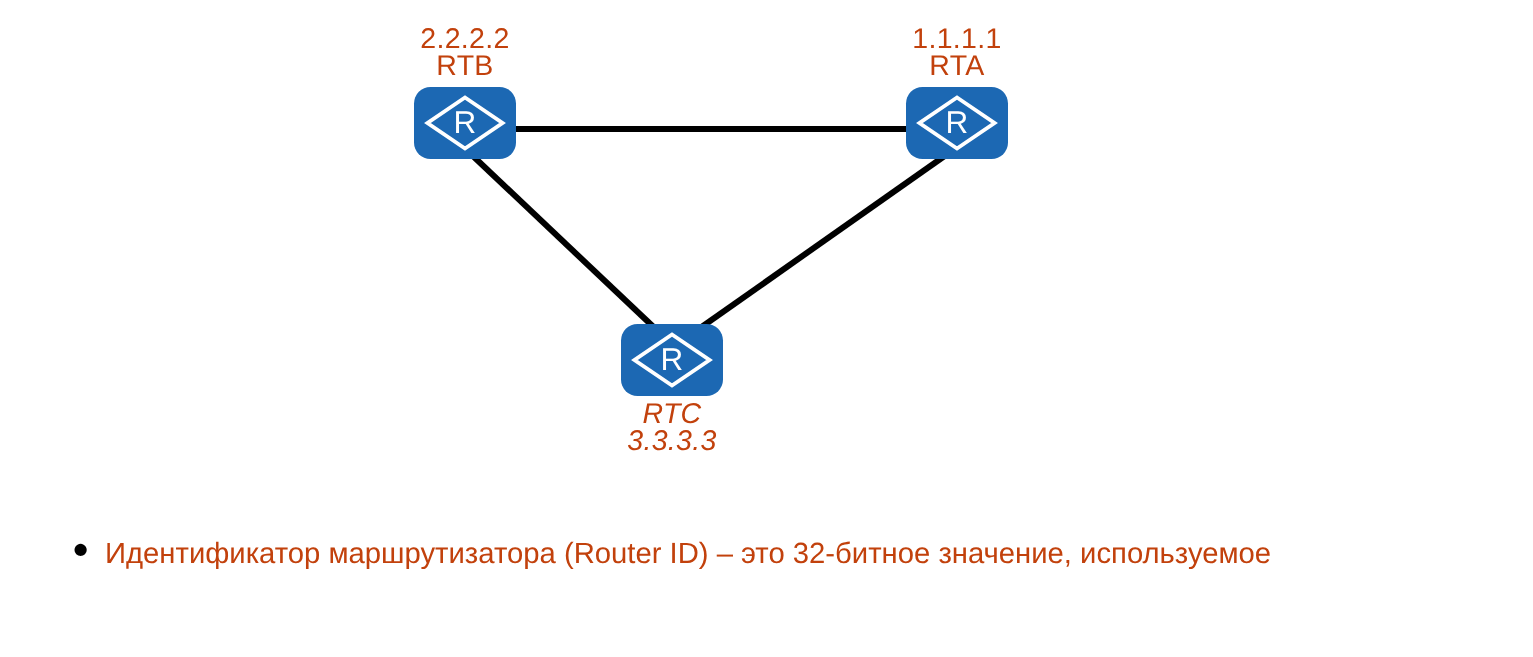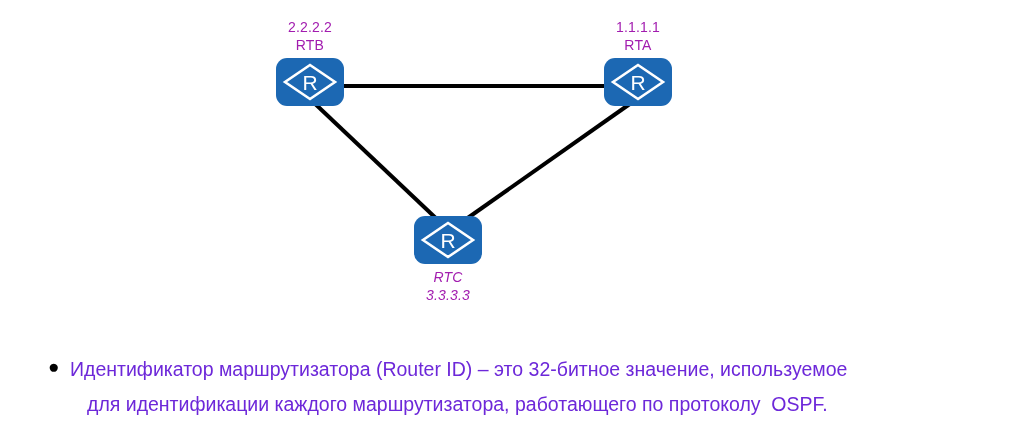--- a/index.html
+++ b/index.html
@@ -55,24 +55,24 @@
     top: 0;
     width: 68px;
     height: 48px;
     display: block;
   }
   .node-caption {
     position: absolute;
     width: 200px;
     left: -100px;
     text-align: center;
-    font-size: 14px;
+    font-size: 19px;
     line-height: 18px;
     letter-spacing: 0.2px;
-    color: #a21caf;
+    color: #c2410c;
     white-space: pre-line;
   }
   .caption-above { bottom: 28px; }
   .caption-below { top: 28px; font-style: italic; }
 
   
   #body-text {
     position: absolute;
     left: 44px;
     top: 352px;
@@ -90,21 +90,21 @@
     text-align: left;
     padding-left: 4px;
     box-sizing: border-box;
   }
   .bullet-body {
     flex: 1 1 auto;
   }
   .text-line {
     font-size: 19.5px;
     line-height: 35px;
-    color: #6d28d9;
+    color: #c2410c;
     white-space: pre;
   }
   .text-line.line-2 {
     padding-left: 17px;
   }
 </style>
 </head>
 <body>
 
 <div id="diagram">
@@ -148,16 +148,15 @@
 3.3.3.3</div>
   </div>
 
 </div>
 
 <div id="body-text">
   <div class="bullet-row">
     <div class="bullet-mark">●</div>
     <div class="bullet-body">
       <div class="text-line line-1">Идентификатор маршрутизатора (Router ID) – это 32-битное значение, используемое</div>
-      <div class="text-line line-2">для идентификации каждого маршрутизатора, работающего по протоколу  OSPF.</div>
     </div>
   </div>
 </div>
 
 </body></html>

